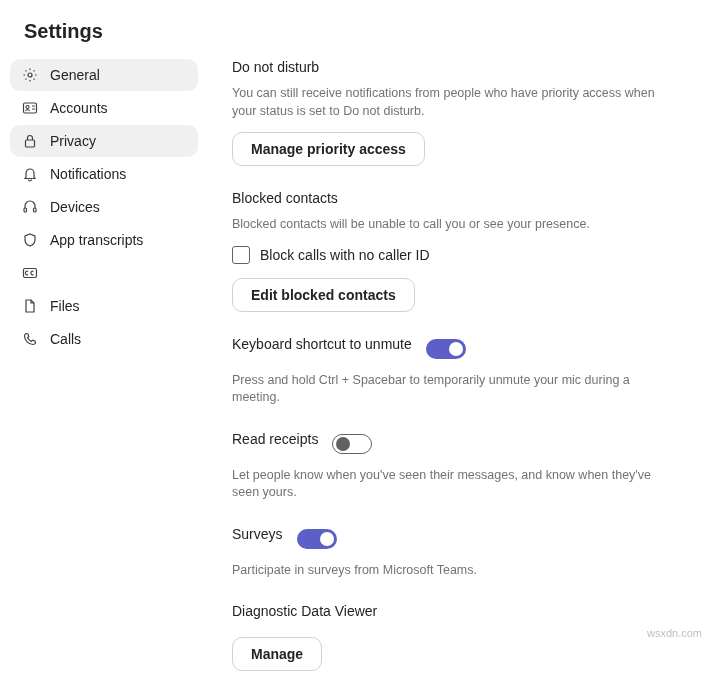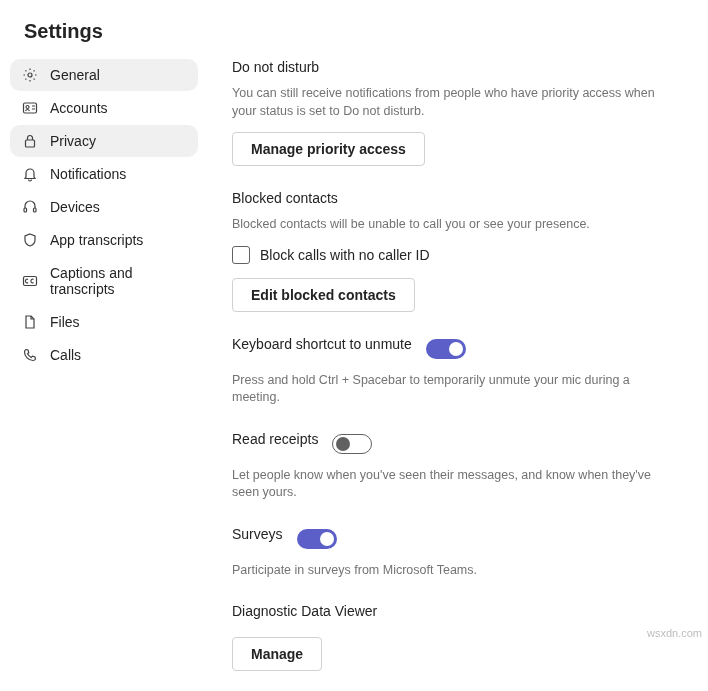--- a/index.html
+++ b/index.html
@@ -72,21 +72,21 @@
     .section-desc {
       font-size: 12.5px;
       color: #737373;
       line-height: 1.4;
       margin-bottom: 12px;
     }
     .btn {
       display: inline-block;
       padding: 8px 18px;
       border: 1px solid #d1d1d1;
-      border-radius: 4px;
+      border-radius: 10px;
       background: #ffffff;
       font-size: 14px;
       font-weight: 600;
       color: #242424;
       cursor: pointer;
       font-family: inherit;
     }
     .checkbox-row {
       display: flex;
       align-items: center;
@@ -218,21 +218,20 @@
       <span class="sidebar-label">App transcripts</span>
     </div>
 
     <div class="sidebar-item">
       <span class="sidebar-icon">
         <svg viewBox="0 0 16 16">
             <rect x="1.5" y="3.5" width="13" height="9" rx="1.5"></rect>
             <path d="M6 6.5a1.5 1.5 0 00-2.5 1v1A1.5 1.5 0 006 9.5M11.5 6.5A1.5 1.5 0 009 7.5v1a1.5 1.5 0 002.5 1"></path>
           </svg>
       </span>
-      <span class="sidebar-label">Captions and transcripts</span>
     </div>
 
     <div class="sidebar-item">
       <span class="sidebar-icon">
         <svg viewBox="0 0 16 16">
             <path d="M4 2h5l3 3v9H4V2z"></path>
             <path d="M9 2v3h3"></path>
           </svg>
       </span>
       <span class="sidebar-label">Files</span>

